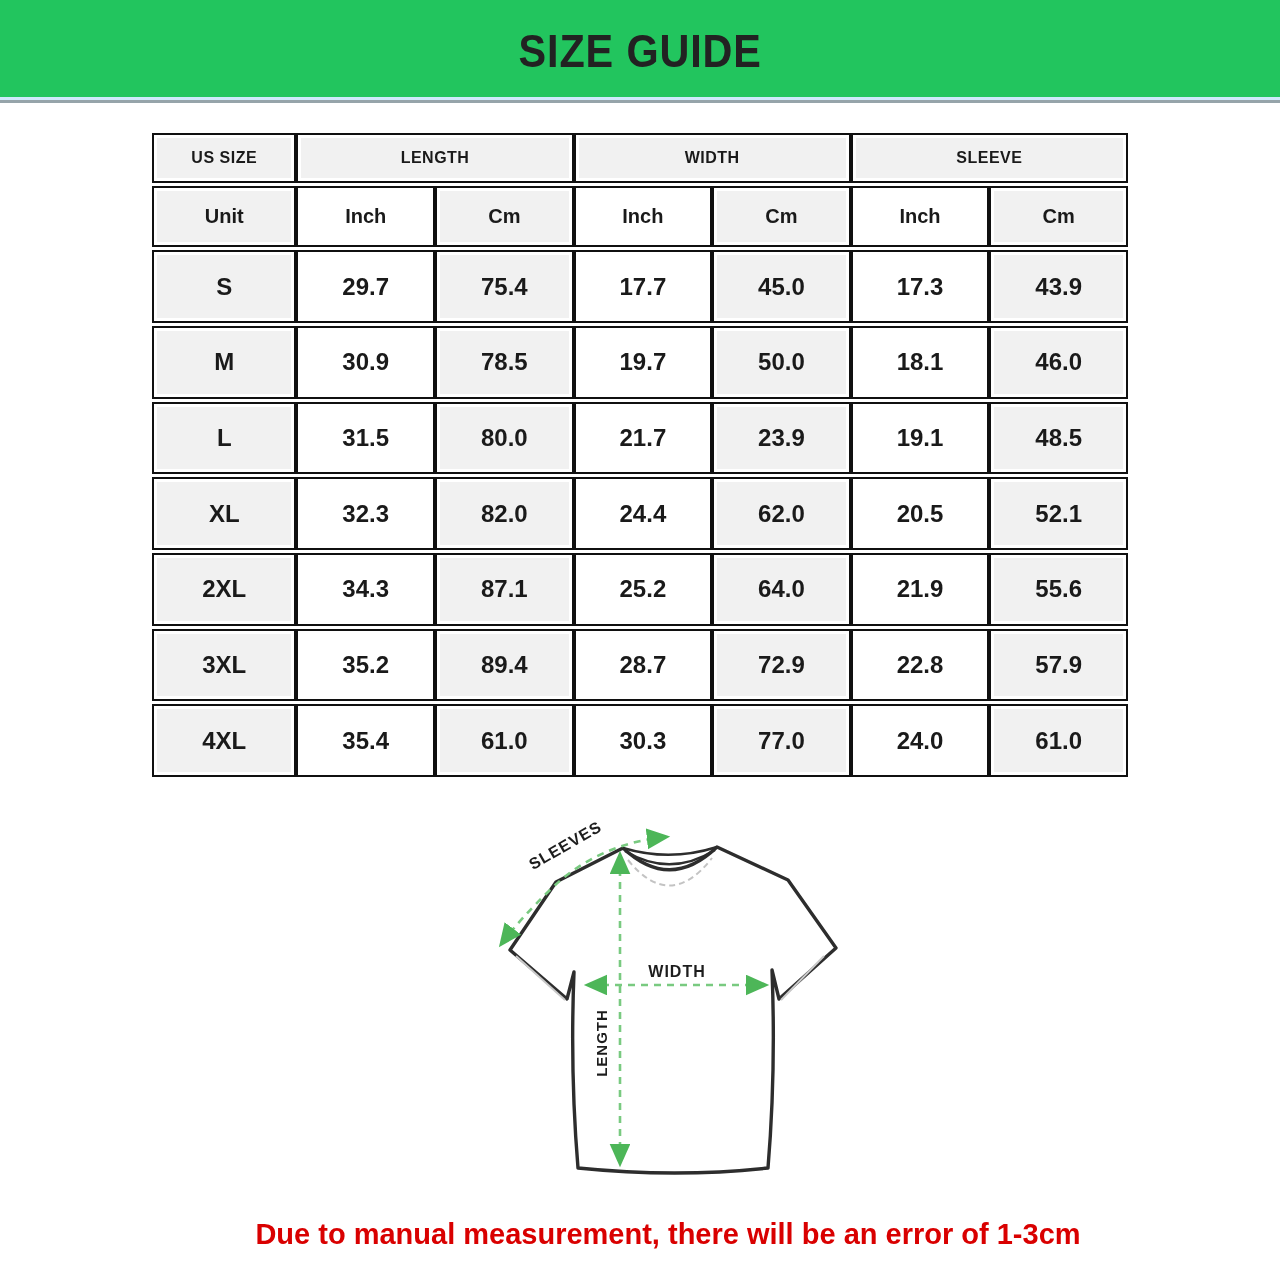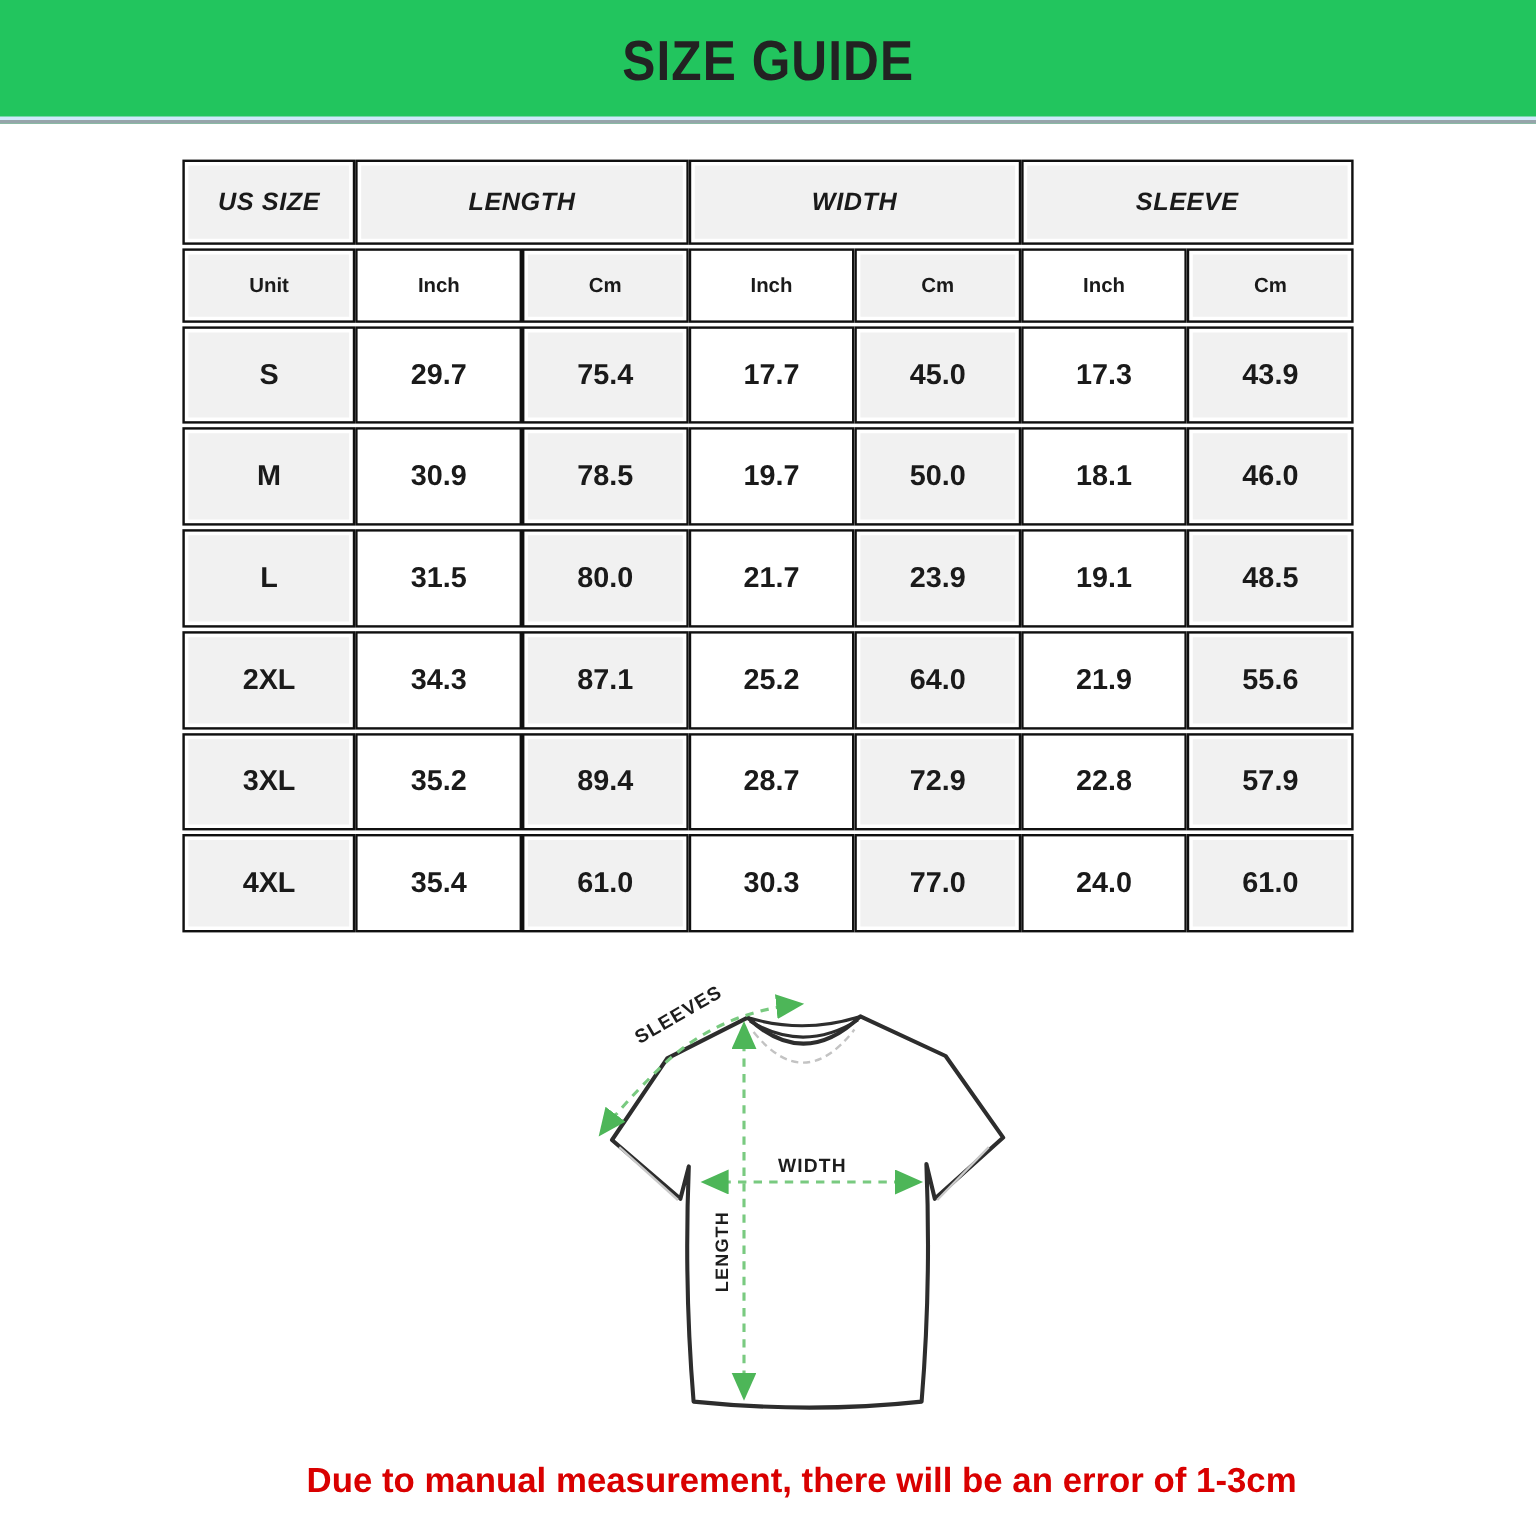--- a/index.html
+++ b/index.html
@@ -43,24 +43,24 @@
     vertical-align:middle;
     padding:0;
     color:#1a1a1a;
     background:#ffffff;
   }
   .size-table .gray{
     background:#f1f1f1;
     box-shadow:inset 0 0 0 3px #ffffff;
   }
   .size-table .group-h{
-    font-size:21px;font-weight:700;letter-spacing:0.5px;font-style:italic;
+    font-size:16px;font-weight:700;letter-spacing:0.5px;
   }
   .size-table .unit-h{
-    font-size:17px;font-weight:700;
+    font-size:20px;font-weight:700;
   }
   .size-table .val{
     font-size:24px;font-weight:700;
   }
   
   .diagram{
     position:absolute;left:470px;top:800px;width:400px;height:400px;
   }
   
   .footnote{
@@ -126,20 +126,29 @@
     <tr>
       <td class="gray val">L</td>
       <td class="val">31.5</td>
       <td class="gray val">80.0</td>
       <td class="val">21.7</td>
       <td class="gray val">23.9</td>
       <td class="val">19.1</td>
       <td class="gray val">48.5</td>
     </tr>
     <tr>
+      <td class="gray val">XL</td>
+      <td class="val">32.3</td>
+      <td class="gray val">82.0</td>
+      <td class="val">24.4</td>
+      <td class="gray val">62.0</td>
+      <td class="val">20.5</td>
+      <td class="gray val">52.1</td>
+    </tr>
+    <tr>
       <td class="gray val">2XL</td>
       <td class="val">34.3</td>
       <td class="gray val">87.1</td>
       <td class="val">25.2</td>
       <td class="gray val">64.0</td>
       <td class="val">21.9</td>
       <td class="gray val">55.6</td>
     </tr>
     <tr>
       <td class="gray val">3XL</td>

